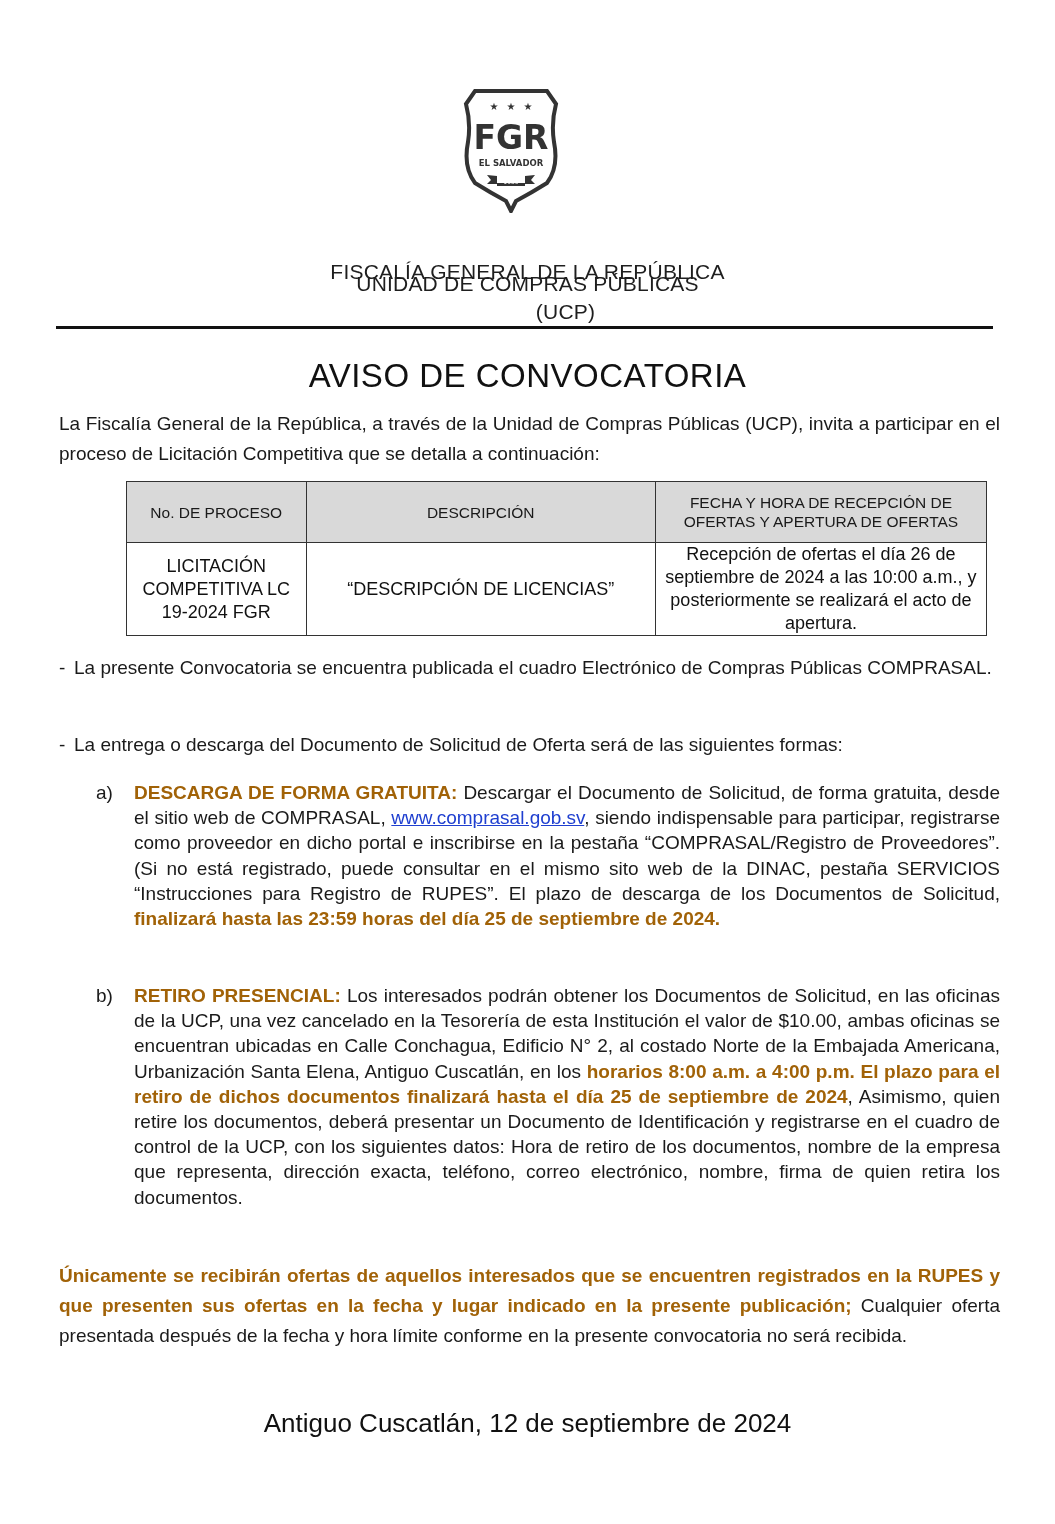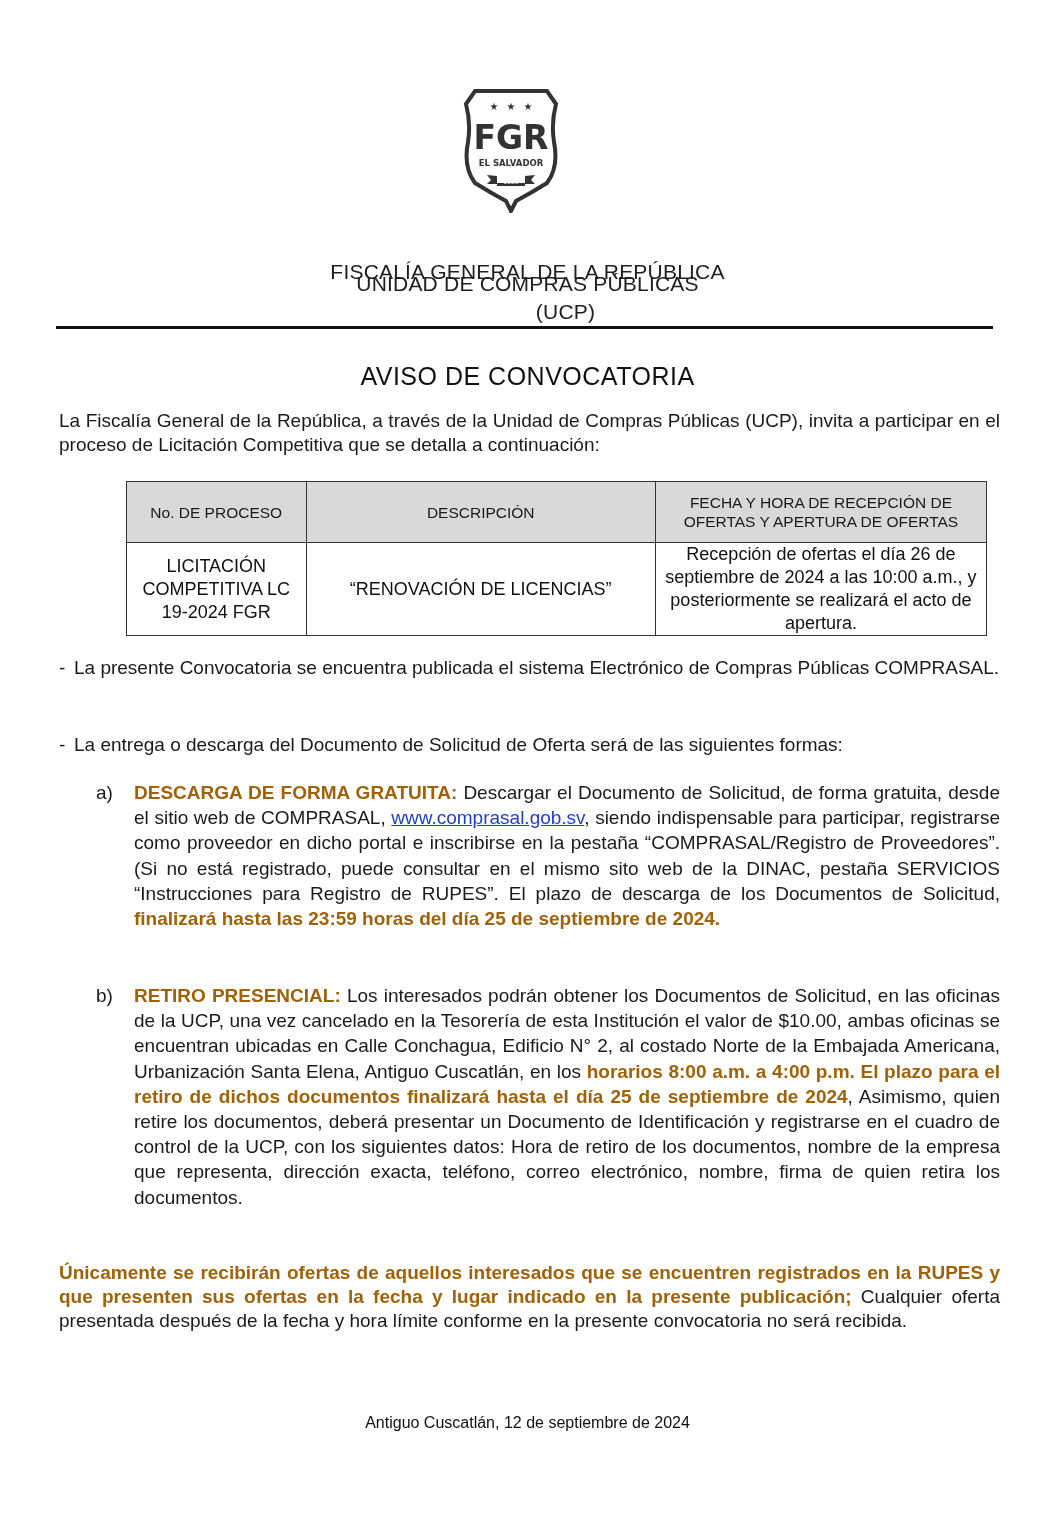--- a/index.html
+++ b/index.html
@@ -4,40 +4,40 @@
   <style>
     html, body { margin: 0; padding: 0; background: #ffffff; }
     body {
       width: 1055px; height: 1524px; position: relative; overflow: hidden;
       font-family: "Liberation Sans", "DejaVu Sans", sans-serif; color: #1a1a1a;
     }
     .logo { position: absolute; left: 461px; top: 87px; width: 100px; height: 126px; }
     .org { position: absolute; left: 0; width: 1055px; text-align: center; font-size: 21px; line-height: 28px; letter-spacing: 0.2px; color: #1e1e1e; }
     .org1 { top: 242px; margin-top: 16px; } .org2 { top: 270px; } .org3 { top: 298px; padding-left: 38px; }
     .rule { position: absolute; left: 56px; width: 937px; top: 326px; height: 3px; background: #111; }
-    .title { position: absolute; left: 0; width: 1055px; top: 356px; text-align: center; font-size: 25px; line-height: 40px; letter-spacing: 0.5px; color: #111; }
-    .para { position: absolute; left: 59px; width: 941px; font-size: 19px; line-height: 24px; text-align: justify; text-align-last: left; color: #1a1a1a; }
+    .title { position: absolute; left: 0; width: 1055px; top: 356px; text-align: center; font-size: 33px; line-height: 40px; letter-spacing: 0.5px; color: #111; }
+    .para { position: absolute; left: 59px; width: 941px; font-size: 19px; line-height: 30px; text-align: justify; text-align-last: left; color: #1a1a1a; }
     .intro { top: 409px; }
     table.proc { position: absolute; left: 126px; top: 481px; width: 861px; border-collapse: collapse; font-size: 16.5px; }
     table.proc th, table.proc td { border: 1.5px solid #333; text-align: center; vertical-align: middle; padding: 0 4px; }
     table.proc th { background: #d9d9d9; font-weight: normal; font-size: 15.5px; line-height: 19px; height: 60px; color: #1a1a1a; }
     table.proc td { font-size: 18px; line-height: 23px; height: 92px; color: #111; }
     .c1 { width: 158px; } .c2 { width: 316px; } .c3 { width: 299px; }
     .bullet { position: absolute; left: 59px; width: 941px; font-size: 19px; line-height: 25px; text-align: justify; color: #1a1a1a; }
     .bullet .dash { position: absolute; left: 0; top: 0; }
     .bullet .btxt { display: block; padding-left: 15px; }
     .b1 { top: 655px; } .b2 { top: 732px; }
     .item { position: absolute; left: 96px; width: 904px; font-size: 19px; line-height: 25.2px; color: #1a1a1a; }
     .item .mark { position: absolute; left: 0; top: 0; }
     .item .itxt { display: block; margin-left: 38px; text-align: justify; }
     .ia { top: 780px; } .ib { top: 983px; }
     .strong { font-weight: bold; color: #a16207; }
     a.link { color: #1f3fd0; text-decoration: underline; }
     .closing { top: 1261px; }
-    .date { position: absolute; left: 0; width: 1055px; top: 1410px; text-align: center; font-size: 16px; line-height: 26px; color: #111; }
+    .date { position: absolute; left: 0; width: 1055px; top: 1410px; text-align: center; font-size: 26px; line-height: 26px; color: #111; }
   </style>
 </head>
 <body>
 
 <div class="logo">
   <svg width="100" height="126" viewBox="0 0 100 126">
     <path d="M14 4 L86 4 L95 17 Q90 36 93 55 Q98 80 86 96 Q70 106 55 114 L50 124 L45 114 Q30 106 14 96 Q2 80 7 55 Q10 36 5 17 Z" fill="#ffffff" stroke="#333" stroke-width="4"></path>
     <text x="33" y="23" font-size="10" fill="#333" text-anchor="middle" font-family="DejaVu Sans, sans-serif">★</text>
     <text x="50" y="23" font-size="10" fill="#333" text-anchor="middle" font-family="DejaVu Sans, sans-serif">★</text>
     <text x="67" y="23" font-size="10" fill="#333" text-anchor="middle" font-family="DejaVu Sans, sans-serif">★</text>
@@ -61,29 +61,29 @@
   <thead>
     <tr>
       <th class="c1">No. DE PROCESO</th>
       <th class="c2">DESCRIPCIÓN</th>
       <th class="c3">FECHA Y HORA DE RECEPCIÓN DE OFERTAS Y APERTURA DE OFERTAS</th>
     </tr>
   </thead>
   <tbody>
     <tr>
       <td>LICITACIÓN COMPETITIVA LC 19-2024 FGR</td>
-      <td>“RENOVACIÓN DE LICENCIAS”</td>
+      <td>“DESCRIPCIÓN DE LICENCIAS”</td>
       <td>Recepción de ofertas el día 26 de septiembre de 2024 a las 10:00 a.m., y posteriormente se realizará el acto de apertura.</td>
     </tr>
   </tbody>
 </table>
 
 <div class="bullet b1">
   <span class="dash">-</span>
-  <span class="btxt">La presente Convocatoria se encuentra publicada el sistema Electrónico de Compras Públicas COMPRASAL.</span>
+  <span class="btxt">La presente Convocatoria se encuentra publicada el cuadro Electrónico de Compras Públicas COMPRASAL.</span>
 </div>
 <div class="bullet b2">
   <span class="dash">-</span>
   <span class="btxt">La entrega o descarga del Documento de Solicitud de Oferta será de las siguientes formas:</span>
 </div>
 
 <div class="item ia">
   <span class="mark">a)</span>
   <span class="itxt"><span class="strong">DESCARGA DE FORMA GRATUITA:</span><span> Descargar el Documento de Solicitud, de forma gratuita, desde el sitio web de COMPRASAL, </span><a class="link">www.comprasal.gob.sv</a><span>, siendo indispensable para participar, registrarse como proveedor en dicho portal e inscribirse en la pestaña “COMPRASAL/Registro de Proveedores”. (Si no está registrado, puede consultar en el mismo sito web de la DINAC, pestaña SERVICIOS “Instrucciones para Registro de RUPES”. El plazo de descarga de los Documentos de Solicitud, </span><span class="strong">finalizará hasta las 23:59 horas del día 25 de septiembre de 2024.</span></span>
 </div>

